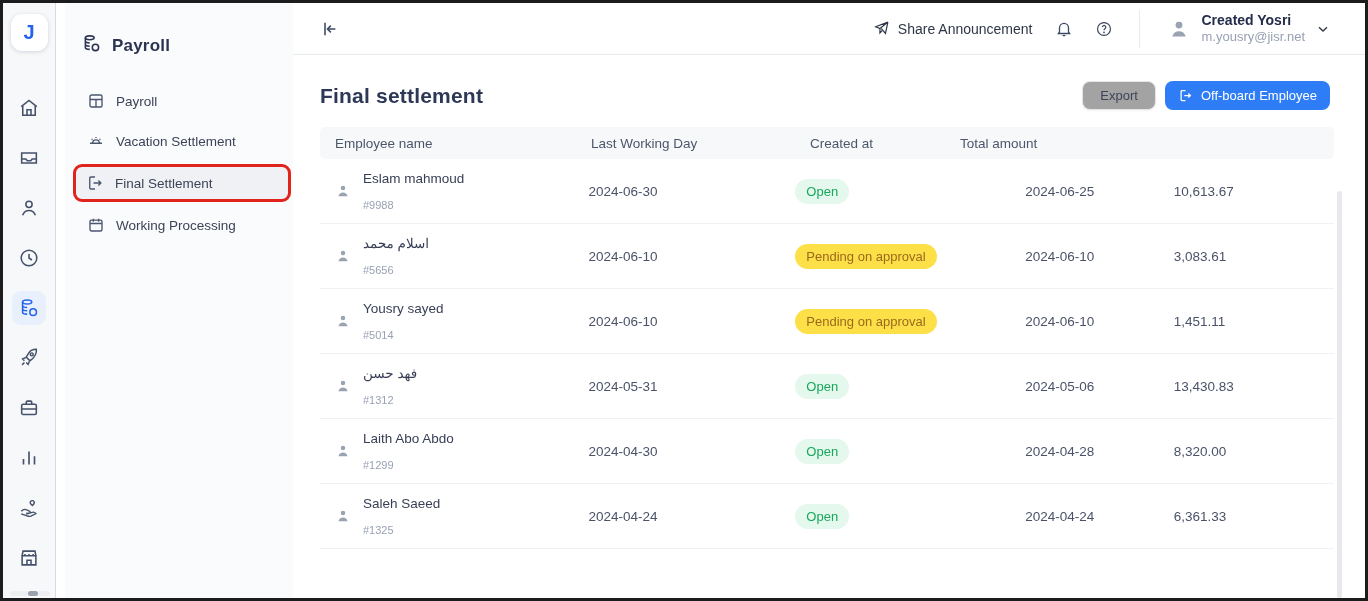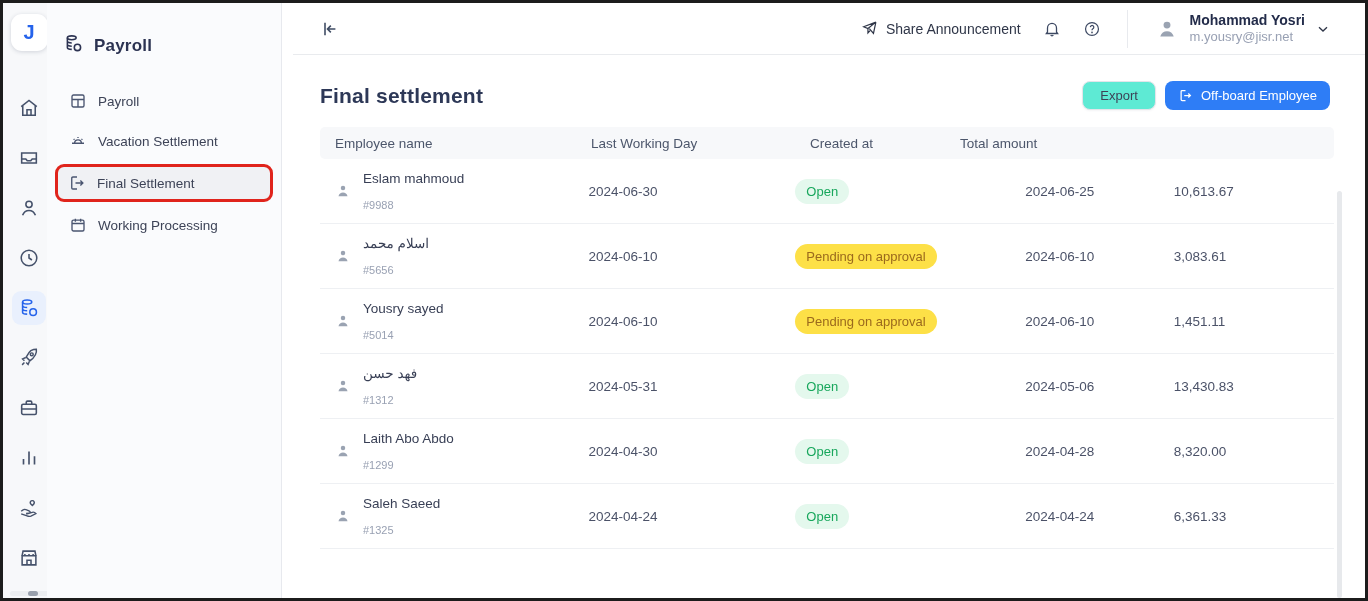--- a/index.html
+++ b/index.html
@@ -16,21 +16,21 @@
   .rail-icons { display:flex; flex-direction:column; align-items:center; margin-top:24px; }
   .rail-btn { width:34px; height:34px; margin-top:16px; display:flex; align-items:center; justify-content:center;
               border-radius:9px; cursor:pointer; }
   .rail-btn svg { stroke:#46526b; }
   .rail-btn.active { background:#e9f0fd; }
   .rail-btn.active svg { stroke:#2563eb; }
   .rail-scroll { position:absolute; bottom:2px; left:7px; width:40px; height:5px; background:#eceef1; border-radius:3px; }
   .rail-scroll span { display:block; width:10px; height:5px; margin-left:18px; background:#9aa1ad; border-radius:3px; }
 
   
-  .sidebar { position:absolute; left:44px; top:0; bottom:0; width:235px; background:#fafbfd;
+  .sidebar { position:absolute; left:62px; top:0; bottom:0; width:235px; background:#fafbfd;
              border-right:1px solid #e7e9ee; }
   .sidebar-header { display:flex; align-items:center; gap:10px; padding:30px 0 0 16px; }
   .sidebar-title { font-size:17px; font-weight:bold; color:#2c3352; letter-spacing:.2px; }
   .menu { margin-top:26px; display:flex; flex-direction:column; gap:6px; padding:0 8px; }
   .menu-item { display:flex; align-items:center; gap:11px; padding:8px 10px; margin:0 4px;
                border-radius:7px; font-size:13.5px; color:#3d4357; cursor:pointer; }
   .menu-item svg { stroke:#4a5570; flex:0 0 auto; }
   .menu-item.selected { background:#f0f1f4; border:3px solid #e0241c; border-radius:9px;
                         padding:7px 10px; margin:0; }
 
@@ -45,21 +45,21 @@
   .topbar-divider { width:1px; height:38px; background:#e8eaee; margin:0 4px; }
   .user-block { display:flex; align-items:center; gap:10px; cursor:pointer; }
   .user-text { display:flex; flex-direction:column; line-height:1.25; }
   .user-name { font-size:14px; font-weight:bold; color:#232c4a; }
   .user-email { font-size:13px; color:#98a0b3; }
 
   .content { padding:0 35px 0 27px; }
   .title-row { margin-top:26px; display:flex; align-items:center; }
   .page-title { font-size:21px; font-weight:bold; color:#2d3857; letter-spacing:.2px; }
   .title-actions { margin-left:auto; display:flex; gap:9px; }
-  .btn-export { height:29px; padding:0 17px; background:#5eead4; border:1px solid #e3e5ea; border-radius:8px;
+  .btn-export { height:29px; padding:0 17px; background:#a3a3a3; border:1px solid #e3e5ea; border-radius:8px;
                 font-size:13px; color:#3d4357; cursor:pointer; box-shadow:0 1px 2px rgba(30,40,70,.05);
                 font-family:inherit; }
   .btn-offboard { height:29px; padding:0 13px; background:#2e7df6; border:none; border-radius:8px;
                   font-size:13px; color:#fff; cursor:pointer; display:flex; align-items:center; gap:8px;
                   font-family:inherit; }
 
   .filter-row { margin-top:21px; display:flex; gap:9px; align-items:center; }
   .search-box { position:relative; width:320px; }
   .search-box input { width:100%; height:30px; border:1px solid #dbdfe6; border-radius:16px;
                       padding:0 12px 0 33px; font-size:13px; color:#3d4357; outline:none;
@@ -237,21 +237,21 @@
         </span>
         <div class="topbar-divider"></div>
         <div class="user-block">
           <span class="icon-btn">
             <svg width="26" height="26" viewBox="0 0 24 24" fill="#9aa3b2">
                 <circle cx="12" cy="8.4" r="3.2"></circle>
                 <path d="M5.8 19c.9-3.4 3.3-5 6.2-5s5.3 1.6 6.2 5z"></path>
               </svg>
           </span>
           <div class="user-text">
-            <span class="user-name">Mohammad Yosri</span>
+            <span class="user-name">Created Yosri</span>
             <span class="user-email">m.yousry@jisr.net</span>
           </div>
           <svg width="16" height="16" viewBox="0 0 24 24" fill="none" stroke="#2f3648" stroke-width="2">
               <path d="M6 9.5 12 15l6-5.5"></path>
             </svg>
         </div>
       </div>
     </div>
 
     <div class="content">

